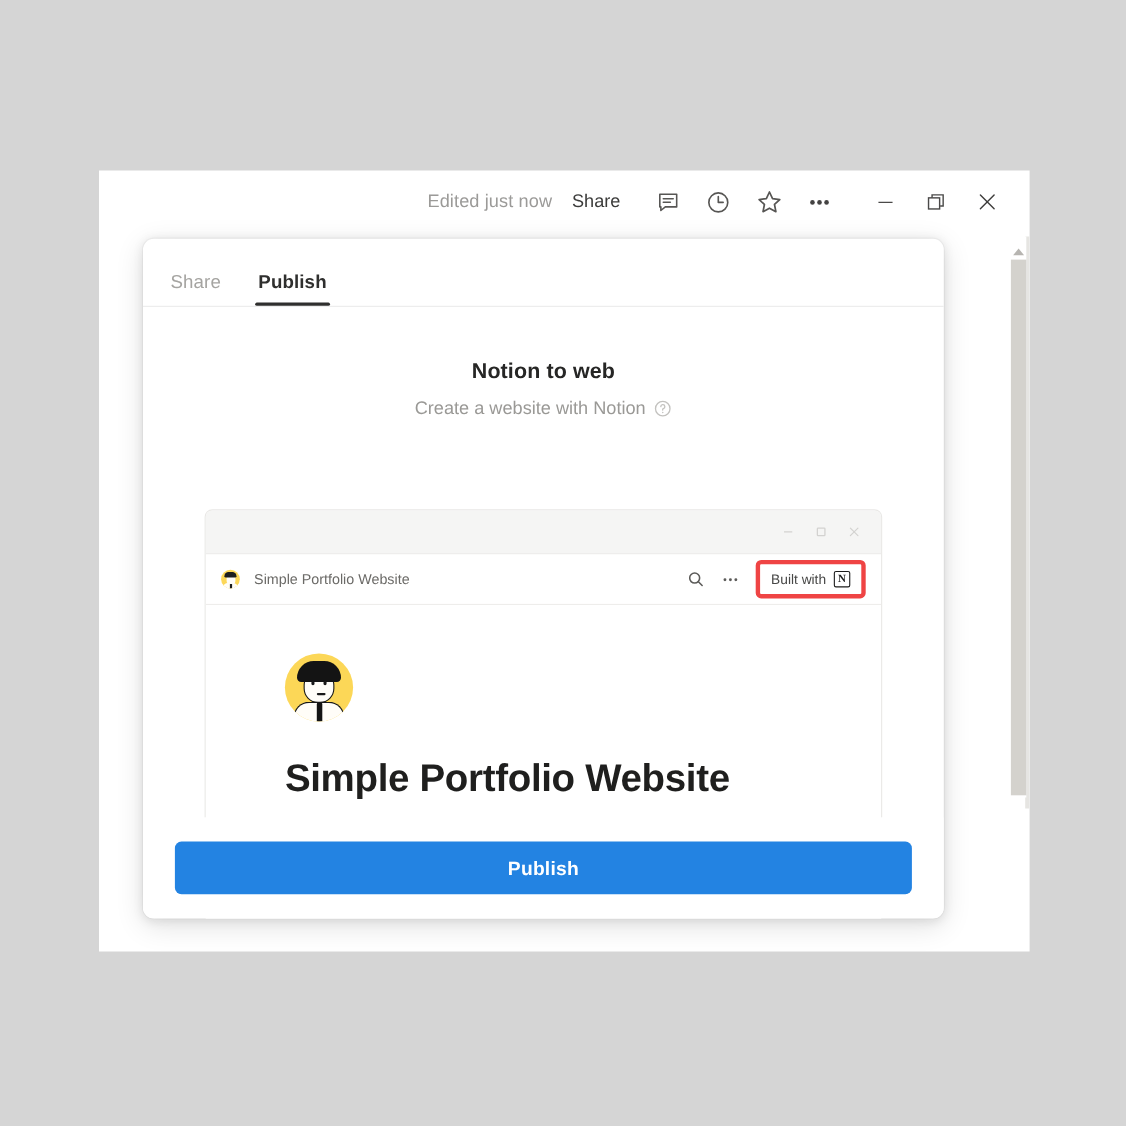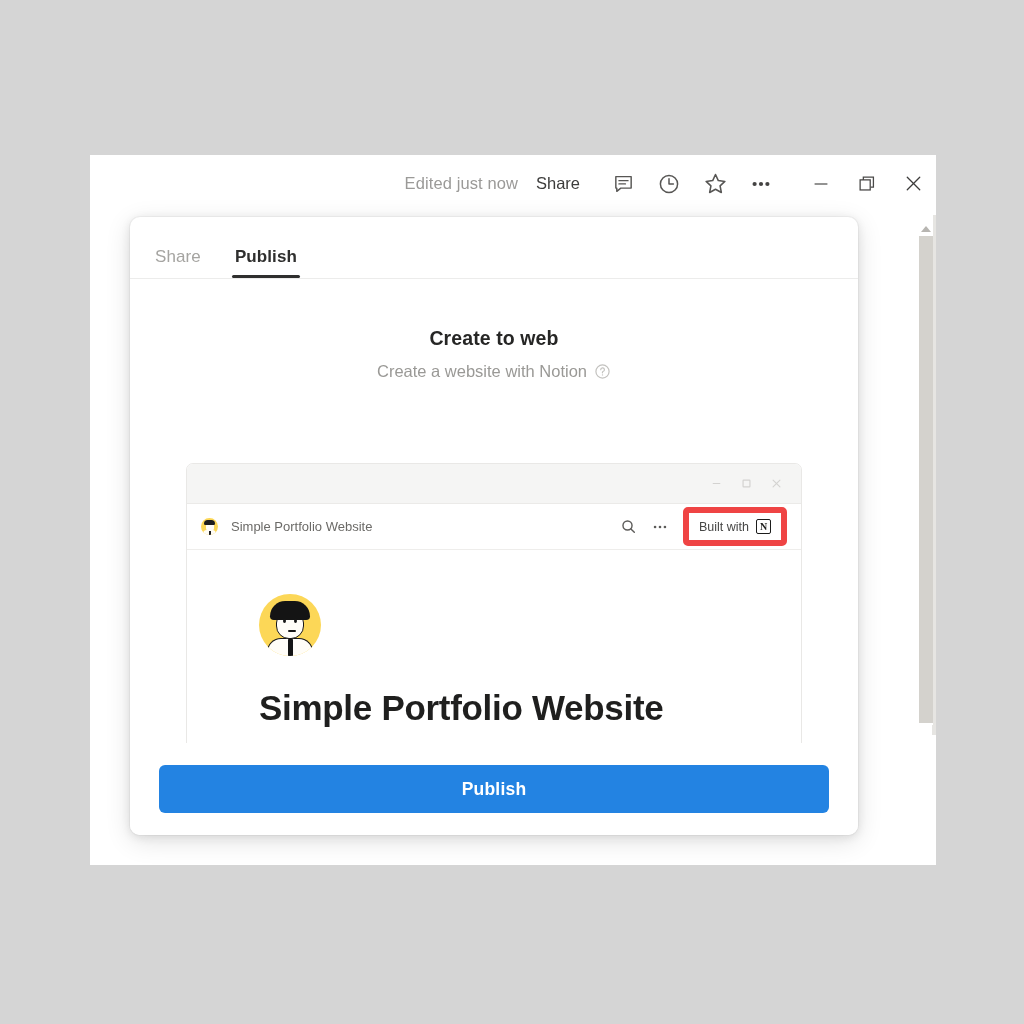--- a/index.html
+++ b/index.html
@@ -31,21 +31,21 @@
   
   .app-topbar {
     position: absolute;
     left: 0;
     top: 0;
     width: 846px;
     height: 57px;
     display: flex;
     align-items: center;
     justify-content: flex-end;
-    padding-right: 0;
+    padding-right: 16px;
   }
 
   .edited-label {
     font-size: 16.5px;
     color: #9b9a98;
     letter-spacing: 0.1px;
     white-space: nowrap;
   }
 
   .share-label {
@@ -277,21 +277,21 @@
     margin-left: auto;
     display: flex;
     align-items: center;
     gap: 14px;
   }
   .nav-icon { display:flex; align-items:center; justify-content:center; cursor:pointer; }
   .built-with {
     display: flex;
     align-items: center;
     gap: 7px;
-    border: 6px solid #ef4444;
+    border: 4px solid #ef4444;
     border-radius: 5px;
     padding: 6px 10px;
     font-size: 12.5px;
     color: #474746;
     cursor: pointer;
     background: #fff;
   }
   .notion-mark {
     width: 15px; height: 15px;
     border: 1.6px solid #1c1c1b;
@@ -502,21 +502,21 @@
       <div class="tab">
         <span>Share</span>
       </div>
       <div class="tab active">
         <span>Publish</span>
       </div>
     </div>
 
     <div class="dialog-body">
 
-      <div class="publish-title">Create to web</div>
+      <div class="publish-title">Notion to web</div>
 
       <div class="publish-subtitle">
         <span>Create a website with Notion</span>
         <span class="help-icon">
           <svg width="17" height="17" viewBox="0 0 24 24" fill="none" stroke="#c3c2bf" stroke-width="1.7">
             <circle cx="12" cy="12" r="9.3"></circle>
             <path d="M9.5 9.4a2.6 2.6 0 1 1 3.2 2.6c-.6.2-.8.7-.8 1.3v.5" stroke-linecap="round"></path>
             <circle cx="12" cy="16.8" r="0.95" fill="#c3c2bf" stroke="none"></circle>
           </svg>
         </span>

